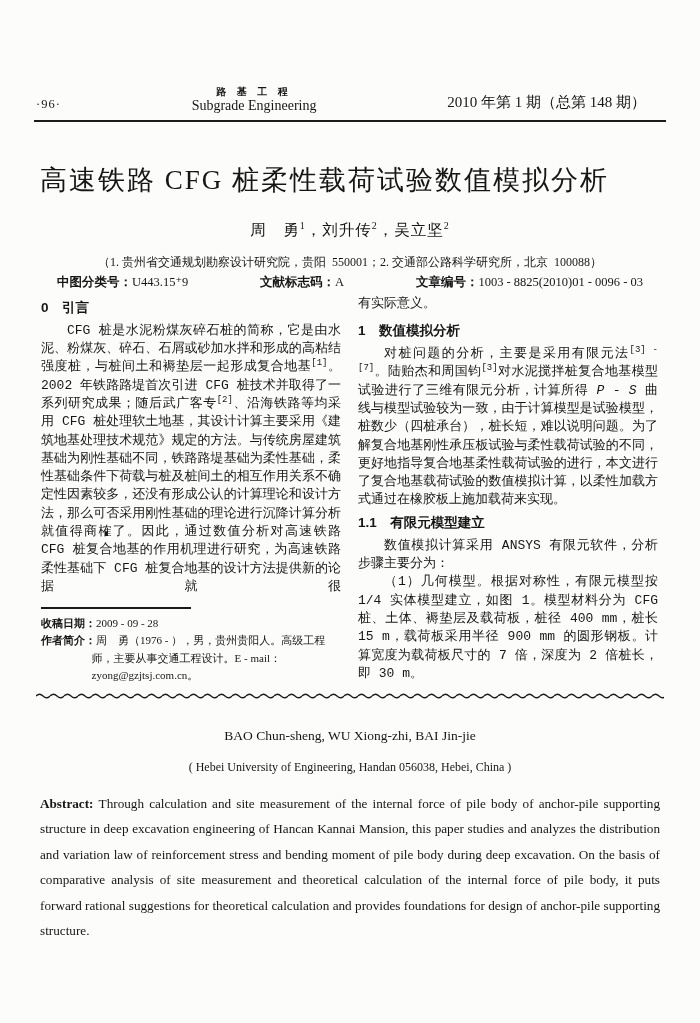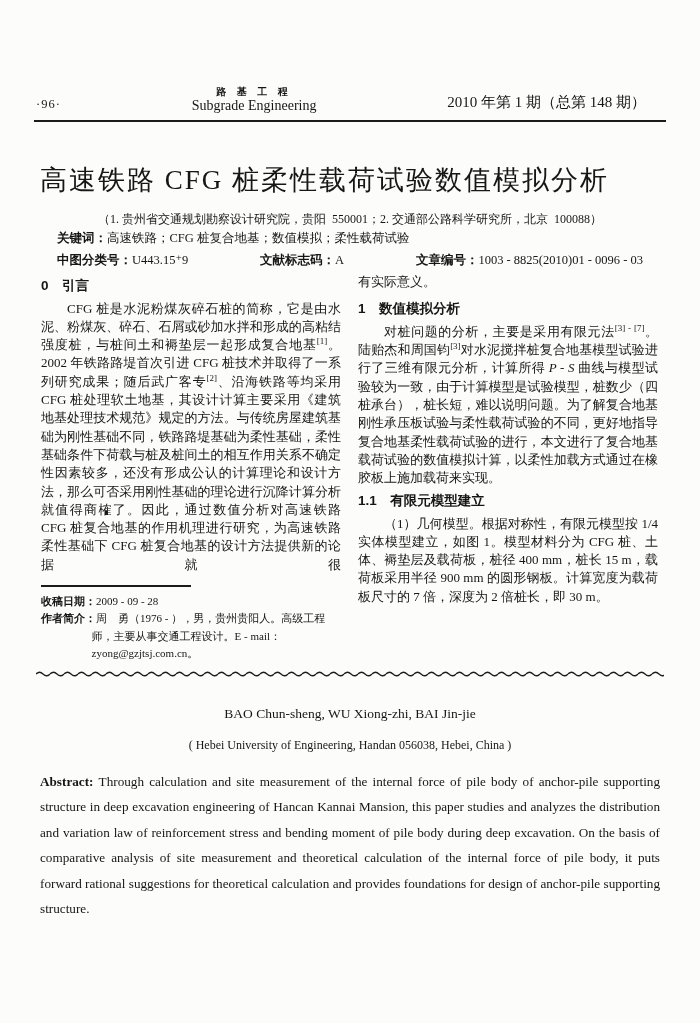--- a/index.html
+++ b/index.html
@@ -32,21 +32,21 @@
       font-weight:bold;font-size:12.5px;}
   .abs-cn .body{ }
   .kw-cn{margin:0 57px;font-size:12.5px;line-height:21px;text-align:left;}
   .meta{display:flex;justify-content:space-between;margin:0 57px;
         font-size:12.5px;line-height:22px;}
   
   .cols{display:flex;gap:17px;padding:0 41px;margin-top:2px;}
   .col{width:300px;font-size:13px;line-height:18.3px;text-align:justify;}
   .col h2{font-family:"Liberation Sans","DejaVu Sans",sans-serif;
           font-size:13.5px;font-weight:bold;margin:3px 0 4px 0;line-height:20px;}
-  .col p{margin:0;}
+  .col p{margin:0;font-family:Liberation Mono, monospace;}
   .col p.ind{text-indent:2em;}
   .col p.jl{text-align-last:justify;}
   .col sup{font-size:9px;line-height:0;}
   .col .it{font-style:italic;}
   .gap6{height:5px;}
   
   .footnote{margin-top:11px;font-size:11px;line-height:17.5px;text-align:left;}
   .fn-rule{width:150px;height:1.5px;background:#1b1b1b;margin-bottom:6px;}
   .fn .lbl{font-family:"Liberation Sans","DejaVu Sans",sans-serif;font-weight:bold;}
   .fn.hang{padding-left:4.6em;text-indent:-4.6em;}
@@ -69,24 +69,24 @@
     <div class="pnum">·96·</div>
     <div class="jblock">
       <div class="jcn">路 基 工 程</div>
       <div class="jen">Subgrade Engineering</div>
     </div>
     <div class="issue">2010 年第 1 期（总第 148 期）</div>
   </div>
   <div class="hdr-rule"></div>
 
   <div class="title-cn">高速铁路 CFG 桩柔性载荷试验数值模拟分析</div>
+  <div class="authors-cn">周　勇<sup>1</sup>，刘升传<sup>2</sup>，吴立坚<sup>2</sup></div>
   <div class="affil-cn">（1. 贵州省交通规划勘察设计研究院，贵阳 550001；2. 交通部公路科学研究所，北京 100088）</div>
 
 
-  <div class="kw-cn"><span class="lbl">关键词：</span><span>高速铁路；CFG 桩复合地基；数值模拟；柔性载荷试验</span></div>
 
   <div class="meta">
     <span><span class="lbl">中图分类号：</span><span>U443.15⁺9</span></span>
     <span><span class="lbl">文献标志码：</span><span>A</span></span>
     <span><span class="lbl">文章编号：</span><span>1003 - 8825(2010)01 - 0096 - 03</span></span>
   </div>
 
   <div class="cols">
     <div class="col">
       <h2>0　引言</h2>
@@ -97,20 +97,21 @@
         <div class="fn hang"><span class="lbl">作者简介：</span><span>周　勇（1976 - ），男，贵州贵阳人。高级工程师，主要从事交通工程设计。E - mail：zyong@gzjtsj.com.cn。</span></div>
       </div>
     </div>
 
     <div class="col">
       <p>有实际意义。</p>
       <div class="gap6"></div>
       <h2>1　数值模拟分析</h2>
       <p class="ind">对桩问题的分析，主要是采用有限元法<sup>[3] - [7]</sup>。陆贻杰和周国钧<sup>[3]</sup>对水泥搅拌桩复合地基模型试验进行了三维有限元分析，计算所得 <span class="it">P - S</span> 曲线与模型试验较为一致，由于计算模型是试验模型，桩数少（四桩承台），桩长短，难以说明问题。为了解复合地基刚性承压板试验与柔性载荷试验的不同，更好地指导复合地基柔性载荷试验的进行，本文进行了复合地基载荷试验的数值模拟计算，以柔性加载方式通过在橡胶板上施加载荷来实现。</p>
       <h2>1.1　有限元模型建立</h2>
+      <p class="ind">数值模拟计算采用 ANSYS 有限元软件，分析步骤主要分为：</p>
       <p class="ind">（1）几何模型。根据对称性，有限元模型按 1/4 实体模型建立，如图 1。模型材料分为 CFG 桩、土体、褥垫层及载荷板，桩径 400 mm，桩长 15 m，载荷板采用半径 900 mm 的圆形钢板。计算宽度为载荷板尺寸的 7 倍，深度为 2 倍桩长，即 30 m。</p>
     </div>
   </div>
 
   <div class="wavy">
     <svg width="628" height="8" xmlns="http://www.w3.org/2000/svg">
       <defs>
         <pattern id="wave" x="0" y="0" width="14" height="8" patternUnits="userSpaceOnUse">
           <path d="M0 4 Q3.5 0.5 7 4 T14 4" fill="none" stroke="#1b1b1b" stroke-width="1.3"></path>
         </pattern>

